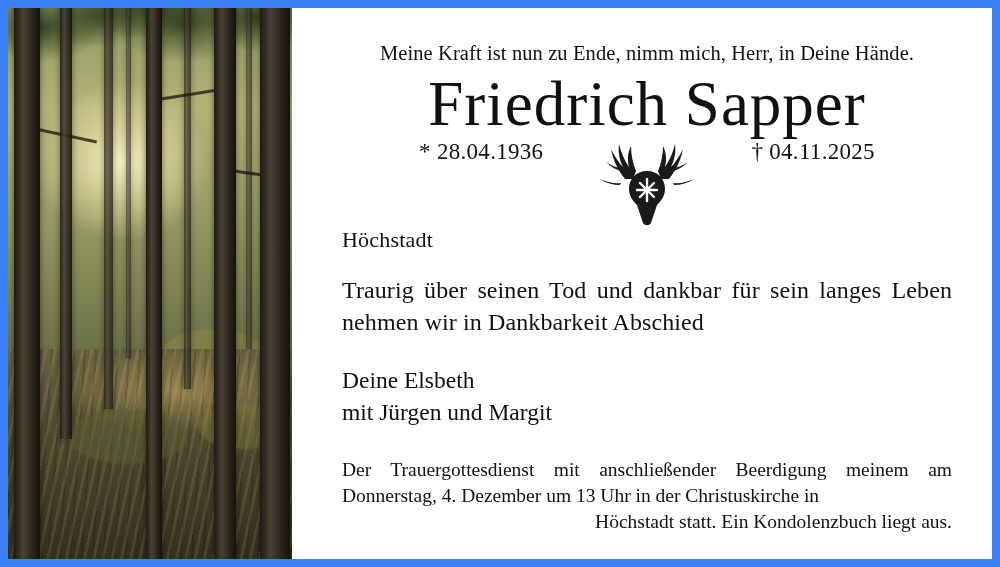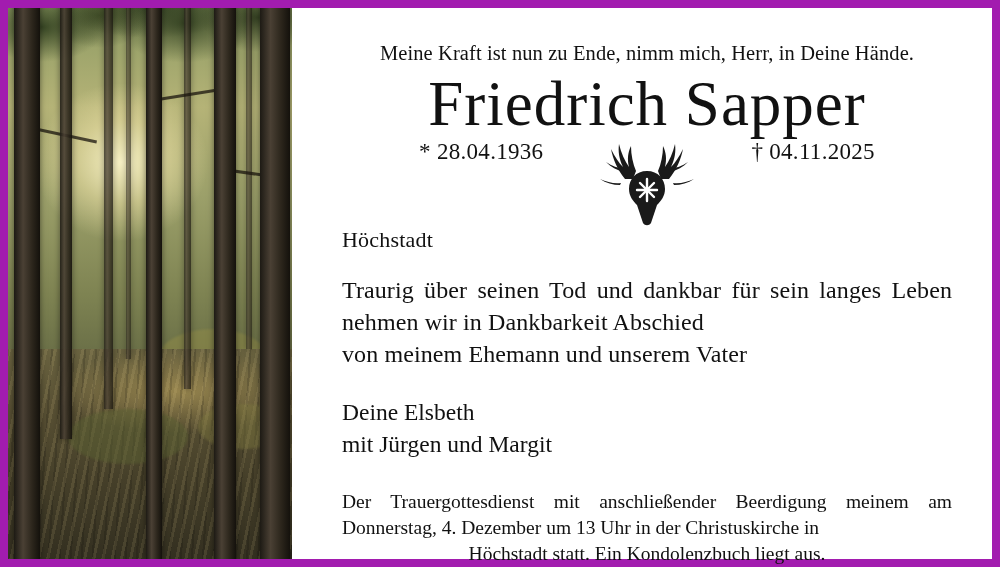--- a/index.html
+++ b/index.html
@@ -12,21 +12,21 @@
     height: 567px;
     font-family: "Liberation Serif", serif;
     overflow: hidden;
   }
   .obituary {
     position: relative;
     width: 1000px;
     height: 567px;
     background: #ffffff;
     box-sizing: border-box;
-    border: 8px solid #a21caf;
+    border: 8px solid #3b82f6;
     display: flex;
   }
   .photo-panel {
     position: relative;
     width: 284px;
     height: 551px;
     flex: 0 0 284px;
     overflow: hidden;
     background: #2a2a1e;
   }
@@ -169,21 +169,21 @@
     line-height: 1.36;
     margin: 26px 0 16px 0;
   }
   .service {
     font-size: 19.5px;
     line-height: 1.33;
     margin: 28px 0 0 0;
     text-align: justify;
     text-justify: inter-word;
   }
-  .service .nowrap-line { display: block; text-align: center; }
+  .service .nowrap-line { display: block; text-align: right; }
 </style>
 </head>
 <body>
 
 <div class="obituary">
 
   <div class="photo-panel">
     <div class="forest"></div>
     <div class="canopy"></div>
     <div class="shrub s1"></div>
@@ -239,21 +239,20 @@
       </span>
 
       <span class="date death">† 04.11.2025</span>
     </div>
 
     <p class="place">Höchstadt</p>
 
     <p class="para-main">
       <span>Traurig über seinen Tod und dankbar für sein</span>
       <span>langes Leben nehmen wir in Dankbarkeit Abschied</span>
-      <span class="lastline">von meinem Ehemann und unserem Vater</span>
     </p>
 
     <p class="family">
       <span>Deine Elsbeth</span><br>
       <span>mit Jürgen und Margit</span>
     </p>
 
     <p class="service">
       <span>Der Trauergottesdienst mit anschließender Beerdigung meinem am</span>
       <span>Donnerstag, 4. Dezember um 13 Uhr in der Christuskirche in</span>

